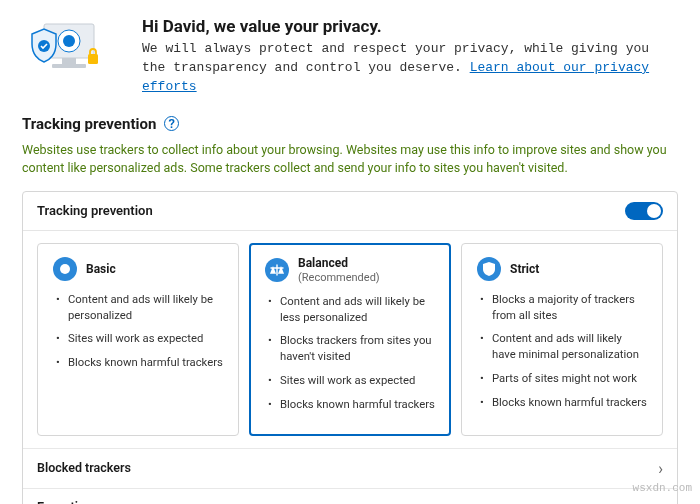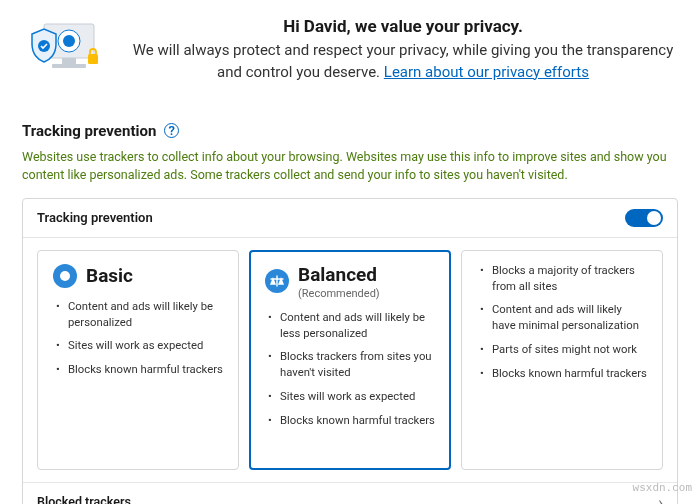--- a/index.html
+++ b/index.html
@@ -4,45 +4,45 @@
 <style>
   * { box-sizing: border-box; margin: 0; padding: 0; }
   body {
     font-family: -apple-system, BlinkMacSystemFont, "Segoe UI", Roboto, sans-serif;
     font-size: 13px;
     color: #1a1a1a;
     background: #fff;
     width: 700px;
     padding: 16px 22px;
   }
-  .hero { display: flex; gap: 18px; margin-bottom: 38px; text-align: center; }
+  .hero { display: flex; gap: 32px; margin-bottom: 18px; }
   .hero-illus { width: 88px; height: 64px; position: relative; flex-shrink: 0; }
   .hero-text h2 { font-size: 17px; font-weight: 700; margin-bottom: 4px; }
-  .hero-text p { font-size: 15px; color: #333; line-height: 1.45; }
+  .hero-text p { font-size: 13px; color: #333; line-height: 1.45; font-family: Liberation Mono, monospace; }
   .hero-text a { color: #0067c0; text-decoration: underline; }
 
   .sect-head { display: flex; align-items: center; gap: 8px; margin-bottom: 8px; }
   .sect-head h3 { font-size: 15px; font-weight: 700; }
   .sect-head .info { color: #0067c0; font-size: 13px; border: 1.3px solid #0067c0; border-radius: 50%; width: 15px; height: 15px; display: flex; align-items: center; justify-content: center; font-weight: 600; cursor: pointer; }
 
   .sect-desc { font-size: 12.5px; color: #4d7c0f; line-height: 1.45; margin-bottom: 14px; }
 
   .panel { border: 1px solid #d6d6d6; border-radius: 4px; }
   .panel-header { display: flex; align-items: center; justify-content: space-between; padding: 10px 14px; border-bottom: 1px solid #e5e5e5; }
   .panel-header .lab { font-size: 13px; font-weight: 600; }
   .toggle { width: 38px; height: 18px; background: #0067c0; border-radius: 10px; position: relative; cursor: pointer; }
   .toggle::after { content:""; position:absolute; right:2px; top:2px; width:14px; height:14px; background:#fff; border-radius:50%; }
 
   .levels { display: flex; gap: 10px; padding: 12px 14px; }
   .card { flex:1; border:1px solid #d6d6d6; border-radius:4px; padding:12px 14px 14px; cursor:pointer; }
-  .card.selected { border:2px solid #0067c0; padding:11px 13px 31px; }
+  .card.selected { border:2px solid #0067c0; padding:11px 13px 13px; }
   .card-head { display:flex; align-items:center; gap:8px; margin-bottom:10px; }
   .card-head .ico { width:26px; height:26px; border-radius:50%; display:flex; align-items:center; justify-content:center; }
   .ico svg { display:block; }
-  .card-title { font-size:19px; font-weight:700; }
+  .card-title { font-size:12px; font-weight:700; }
   .card-sub { font-size:11px; color:#666; margin-top:1px; }
   .card ul { list-style: none; padding-left: 6px; }
   .card li { font-size:11.3px; color:#333; line-height:1.4; margin-bottom:8px; position:relative; padding-left:10px; }
   .card li::before { content:"•"; position:absolute; left:-2px; color:#333; }
 
   .row { display:flex; align-items:center; justify-content:space-between; padding:10px 14px; border-top:1px solid #e8e8e8; cursor:pointer; }
   .row .txt { flex:1; }
   .row .t1 { font-size:12.5px; font-weight:600; margin-bottom:2px; }
   .row .t2 { font-size:11.5px; color:#707070; }
   .row .chev { color:#666; font-size:16px; }
@@ -121,20 +121,31 @@
       </div>
       <ul>
         <li>Content and ads will likely be less personalized</li>
         <li>Blocks trackers from sites you haven't visited</li>
         <li>Sites will work as expected</li>
         <li>Blocks known harmful trackers</li>
       </ul>
     </div>
 
     <div class="card">
+      <div class="card-head">
+        <span class="ico">
+          <svg width="26" height="26" viewBox="0 0 26 26">
+              <circle cx="13" cy="13" r="12" fill="#2b88d8"></circle>
+              <path d="M13 6 l6 2 v5 c0 4 -3 6 -6 7 c-3 -1 -6 -3 -6 -7 v-5 z" fill="#fff"></path>
+            </svg>
+        </span>
+        <div>
+          <div class="card-title">Strict</div>
+        </div>
+      </div>
       <ul>
         <li>Blocks a majority of trackers from all sites</li>
         <li>Content and ads will likely have minimal personalization</li>
         <li>Parts of sites might not work</li>
         <li>Blocks known harmful trackers</li>
       </ul>
     </div>
   </div>
 
   <div class="row">

